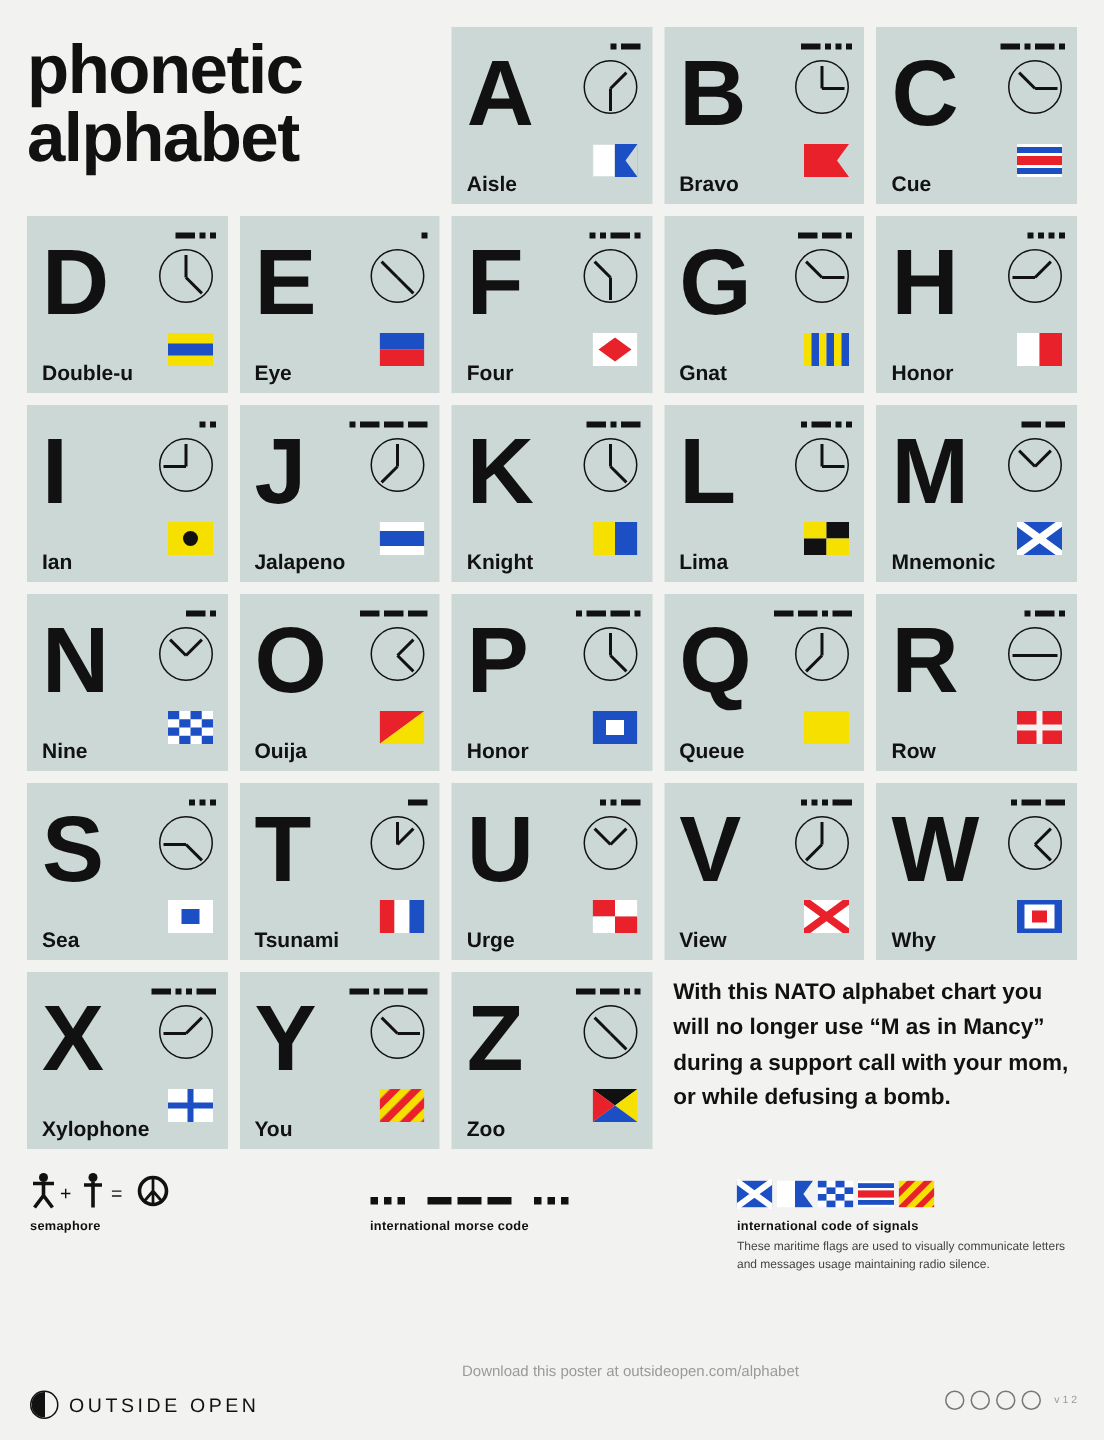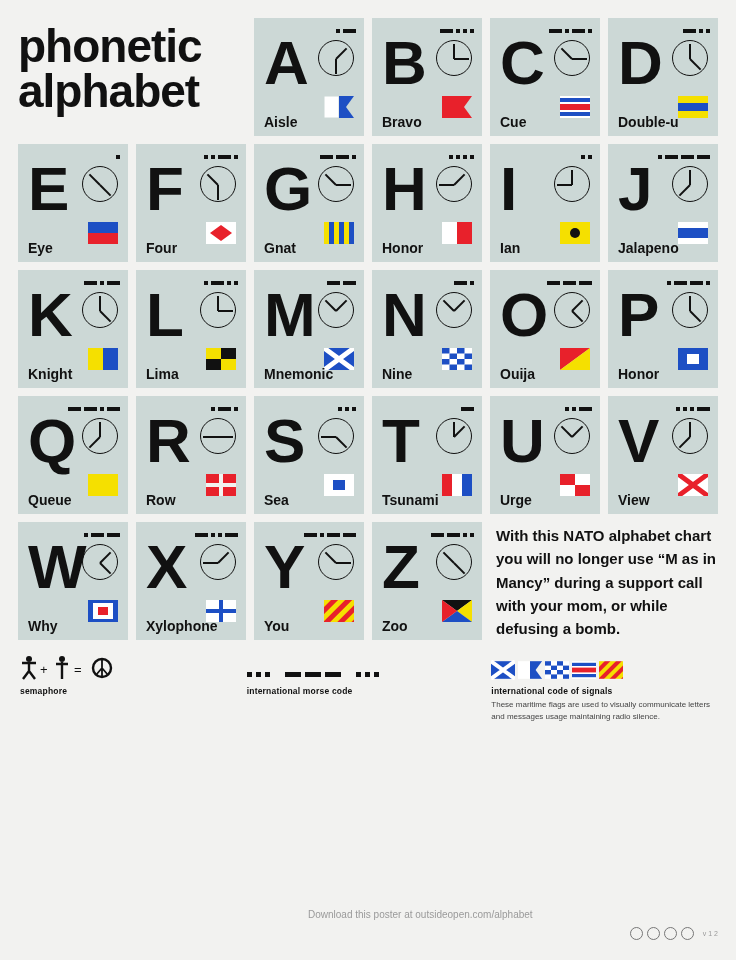--- a/index.html
+++ b/index.html
@@ -12,21 +12,21 @@
   .poster{
     position:relative;
     width:736px;height:960px;
     background:#f2f2f0;
     box-sizing:border-box;
     padding:18px 18px 0 18px;
   }
   
   .grid{
     display:grid;
-    grid-template-columns:repeat(6,1fr);
+    grid-template-columns:repeat(5,1fr);
     gap:8px;
   }
   .cell{
     background:#ccd8d6;
     position:relative;
     height:118px;
     box-sizing:border-box;
     padding:6px 8px 4px 8px;
     overflow:hidden;
   }
@@ -817,20 +817,24 @@
                 <rect width="30" height="22" fill="url(#ydiag2)"></rect>
               </svg></div>
         </div>
       </div>
       <div class="foot-h">international code of signals</div>
       <p class="foot-p">These maritime flags are used to visually communicate letters and messages usage maintaining radio silence.</p>
     </div>
 
   </div>
 
+  <div class="brand">
+    <span class="brand-mark"></span>
+    <span class="brand-text">OUTSIDE OPEN</span>
+  </div>
 
   <div class="dl">Download this poster at outsideopen.com/alphabet</div>
 
   <div class="cc">
     <span class="dotc"></span>
     <span class="dotc"></span>
     <span class="dotc"></span>
     <span class="dotc"></span>
     <span class="ver">v 1 2</span>
   </div>

